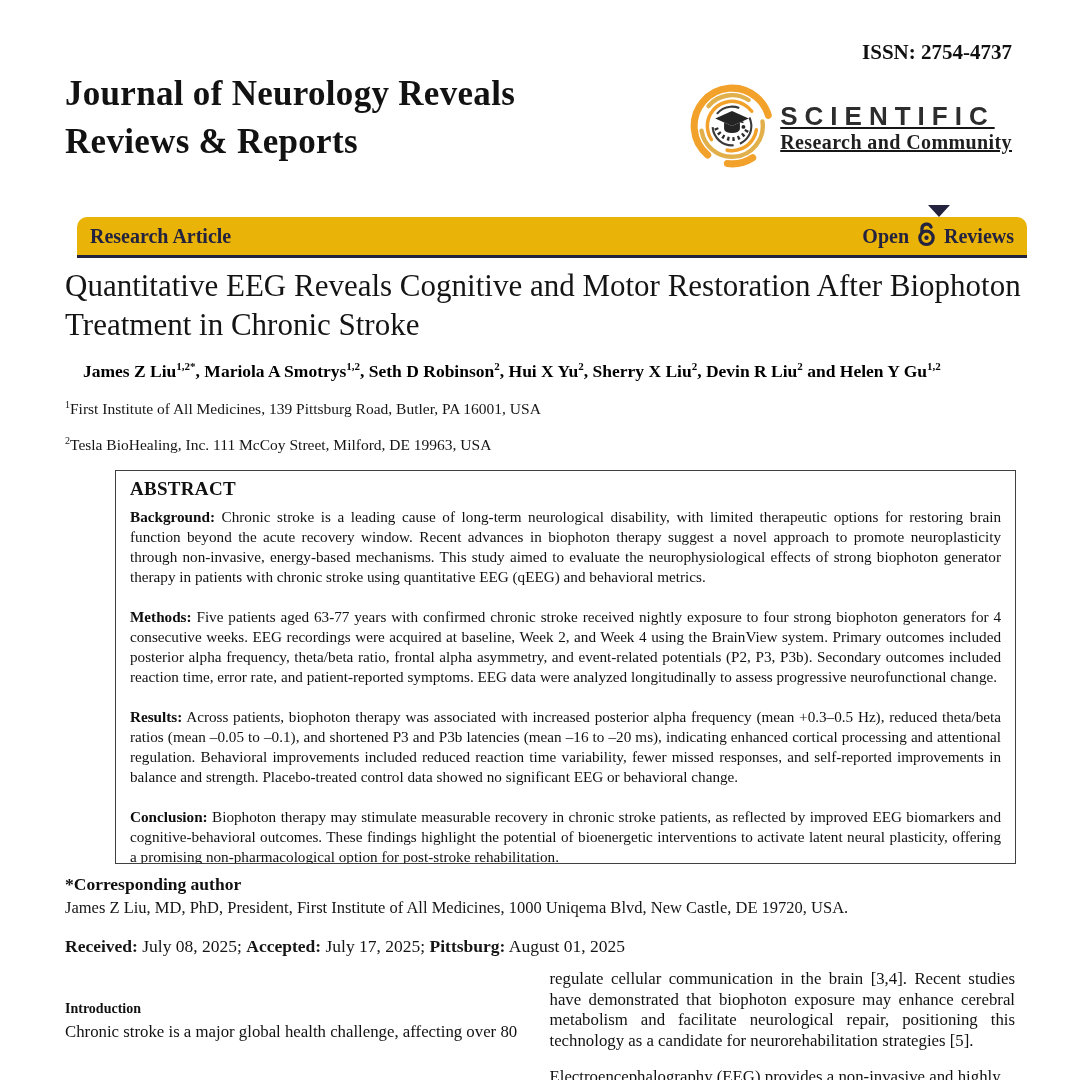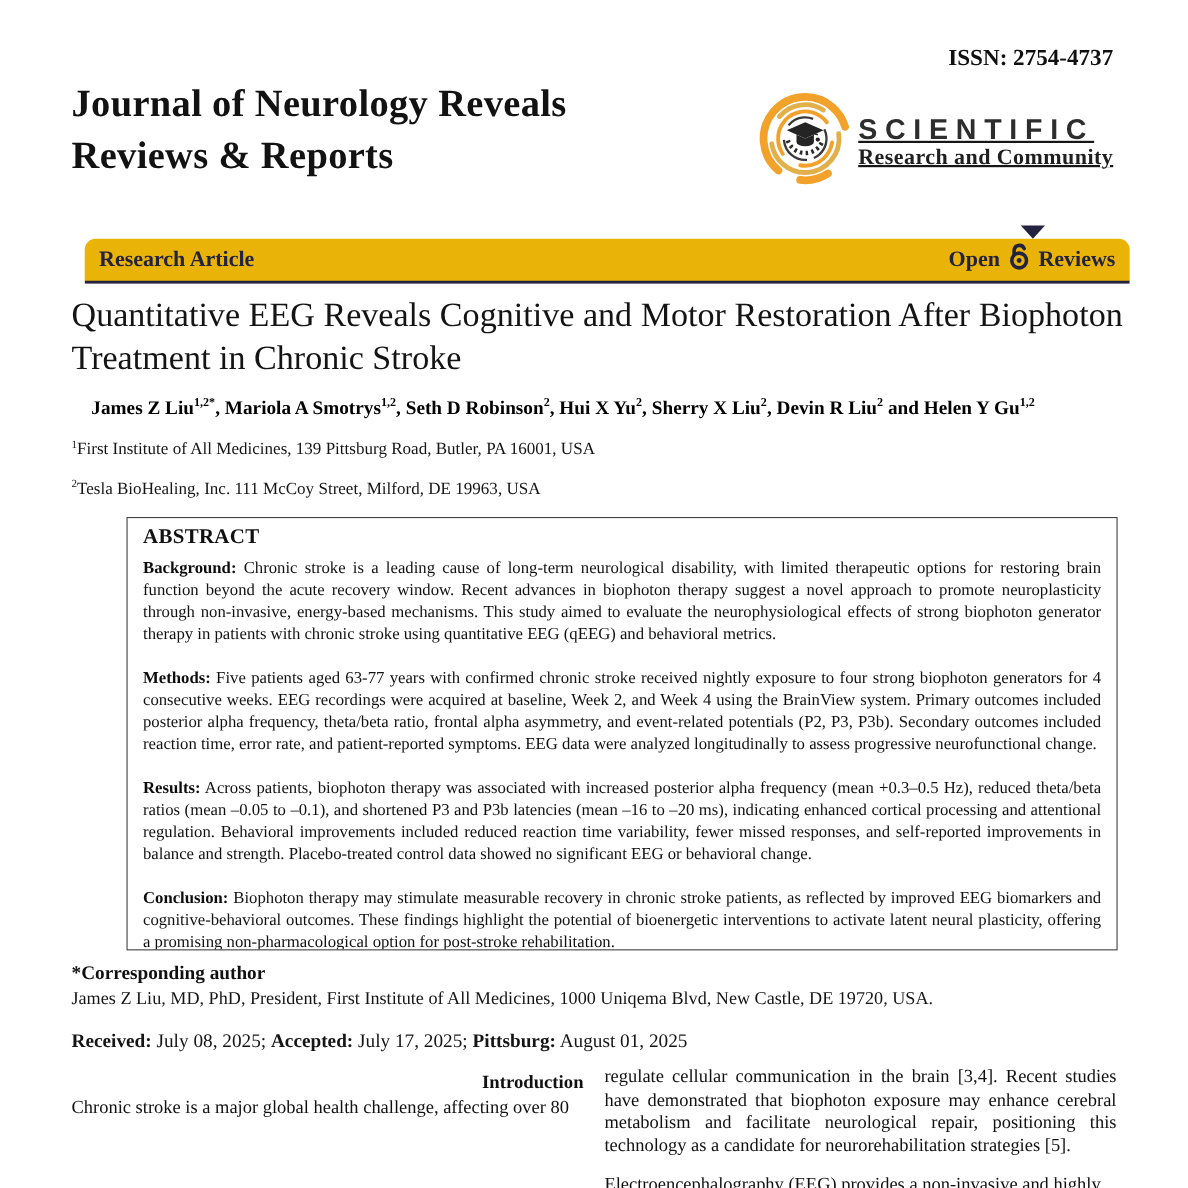--- a/index.html
+++ b/index.html
@@ -57,21 +57,21 @@
 
   
   #corr-h { left: 65px; top: 874px; font-size: 17.5px; font-weight: bold; color: #101010; }
   #corr-t { left: 65px; top: 898px; font-size: 16.5px; color: #151515; }
   #dates { left: 65px; top: 936px; font-size: 17.5px; color: #151515; }
 
   
   #cols { left: 65px; top: 969px; width: 950px; display: flex; gap: 19px; }
   .col { width: 466px; font-size: 16.8px; line-height: 20.5px; text-align: justify; color: #111; }
   .col p { margin: 0; }
-  .col .intro-head { font-size: 17px; font-weight: bold; margin: 5px 0 2px 0; text-align: right; }
+  .col .intro-head { font-size: 14px; font-weight: bold; margin: 30px 0 2px 0; text-align: left; }
   .col .para2 { margin-top: 16px; }
 </style>
 </head>
 <body>
 
 <div class="abs" id="issn">ISSN: 2754-4737</div>
 
 <div class="abs" id="jtitle">
   <div>Journal of Neurology Reveals</div>
   <div>Reviews &amp; Reports</div>

